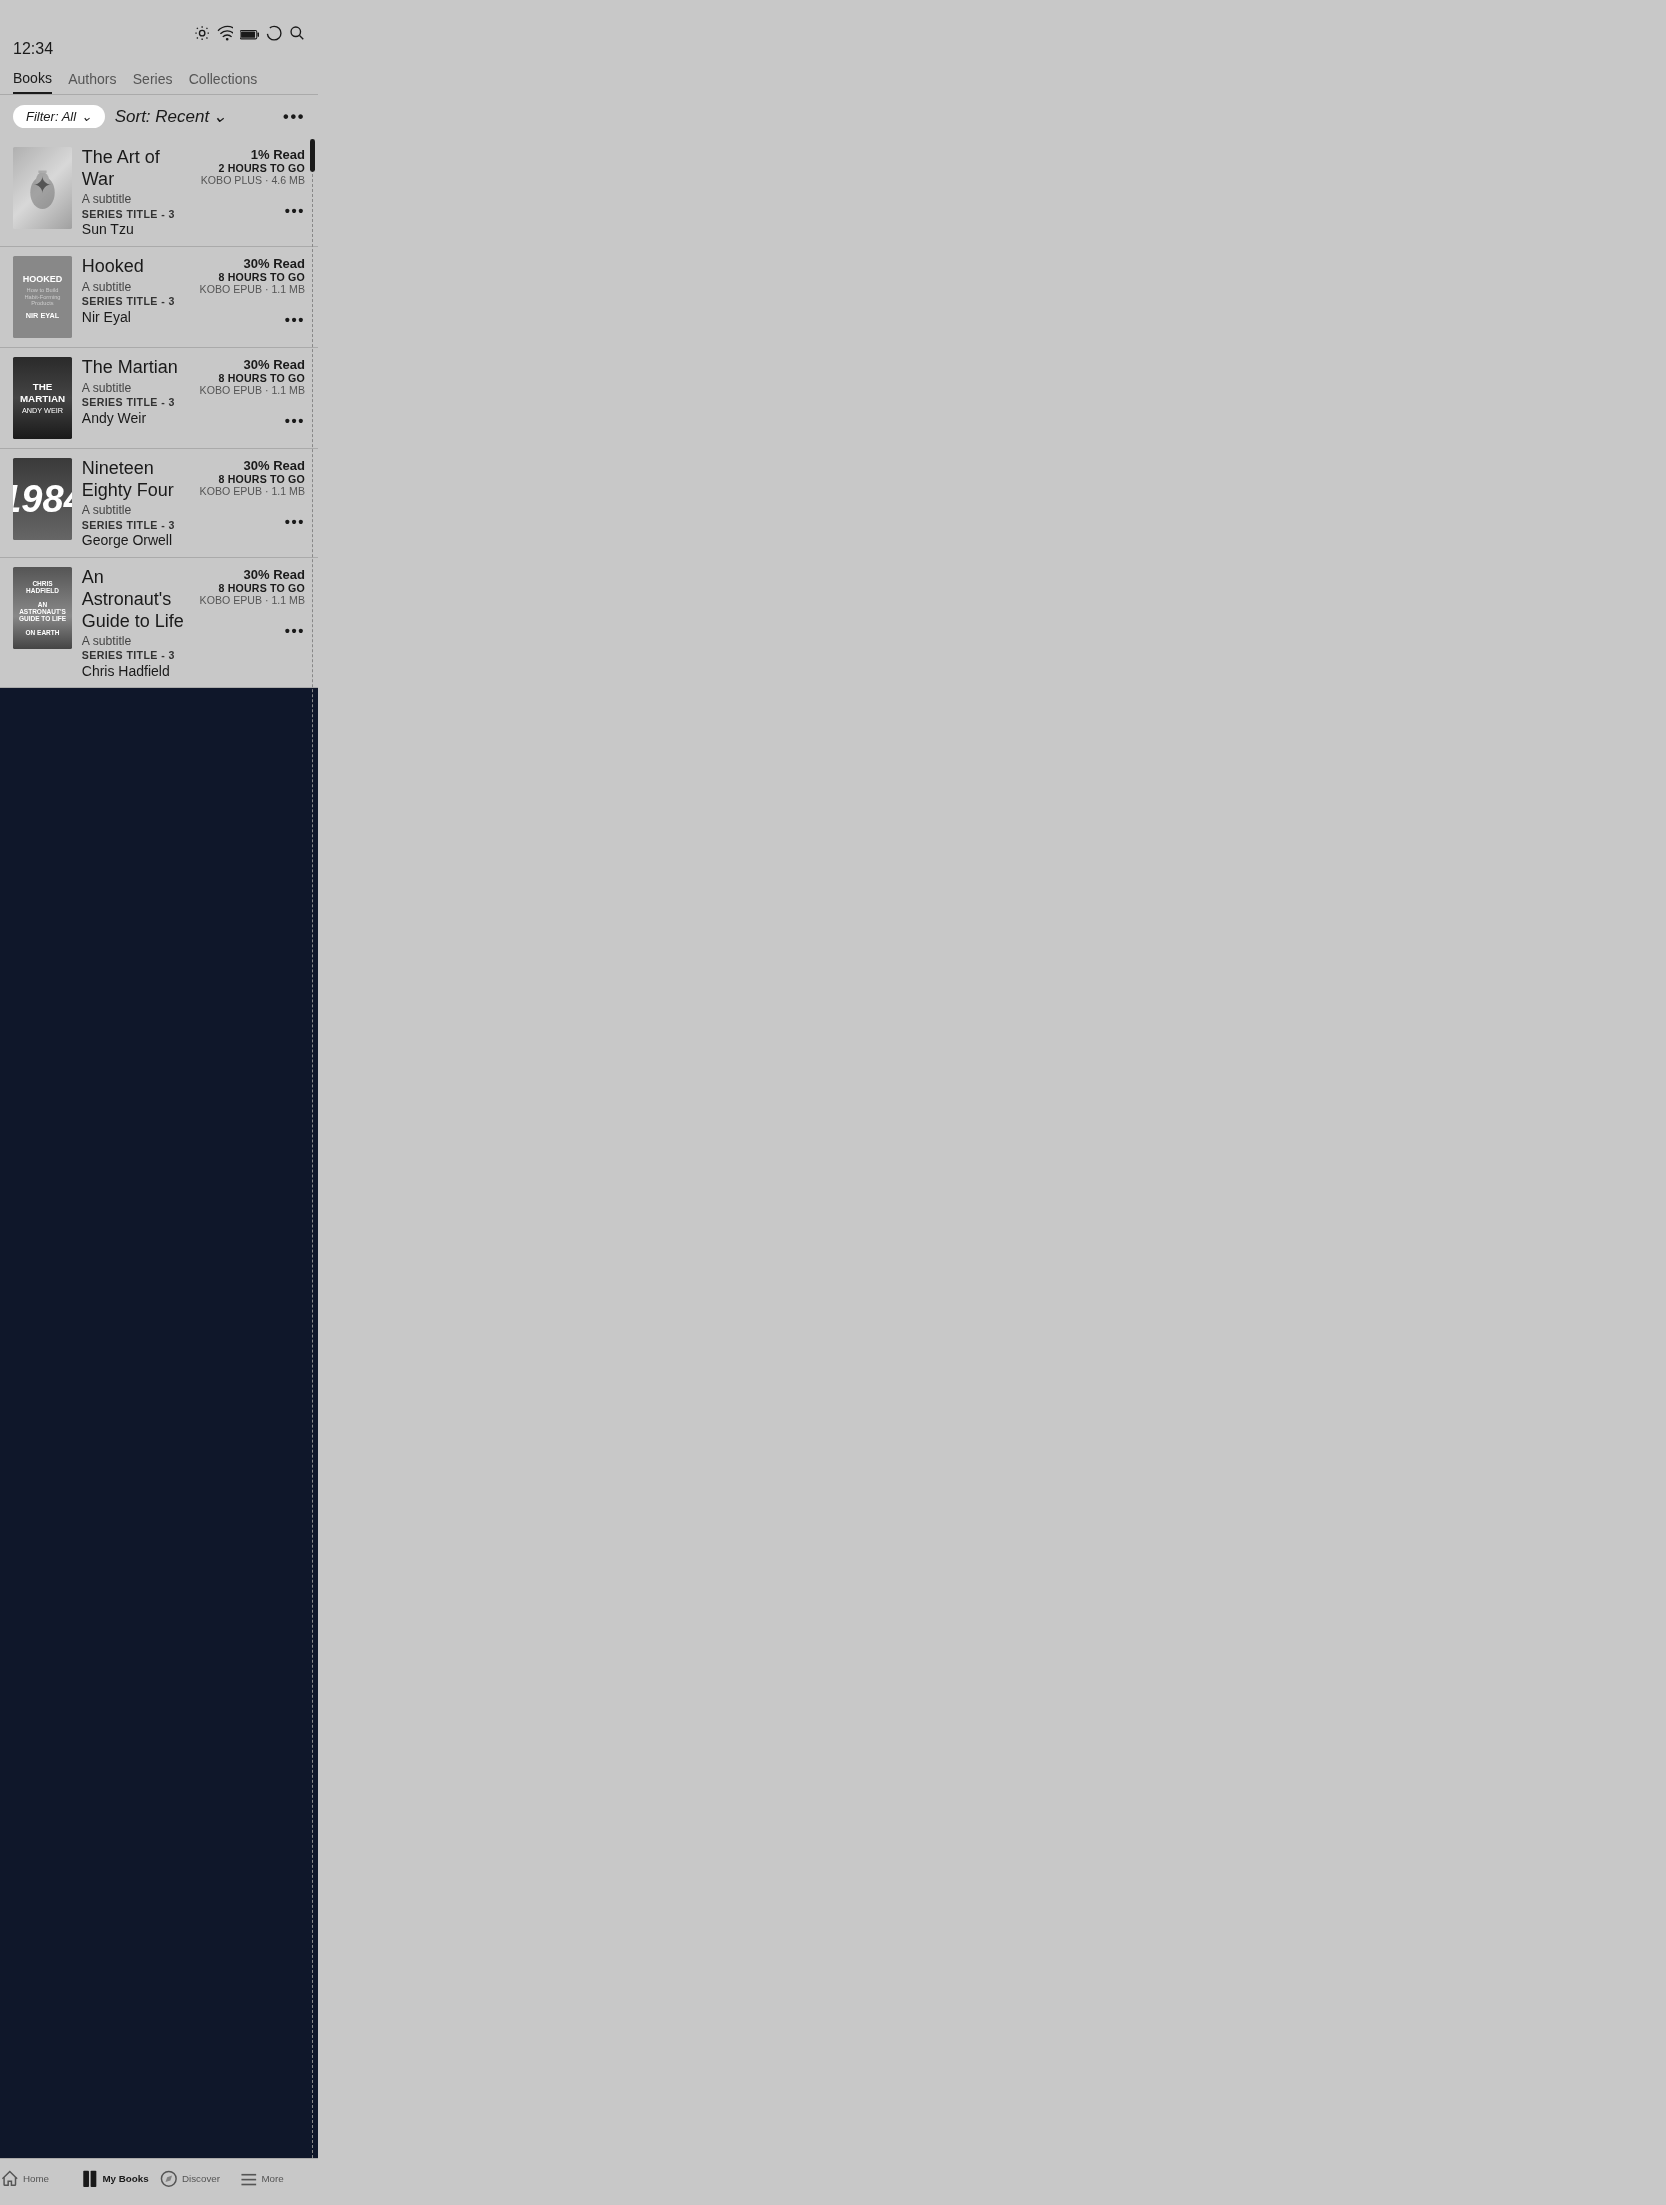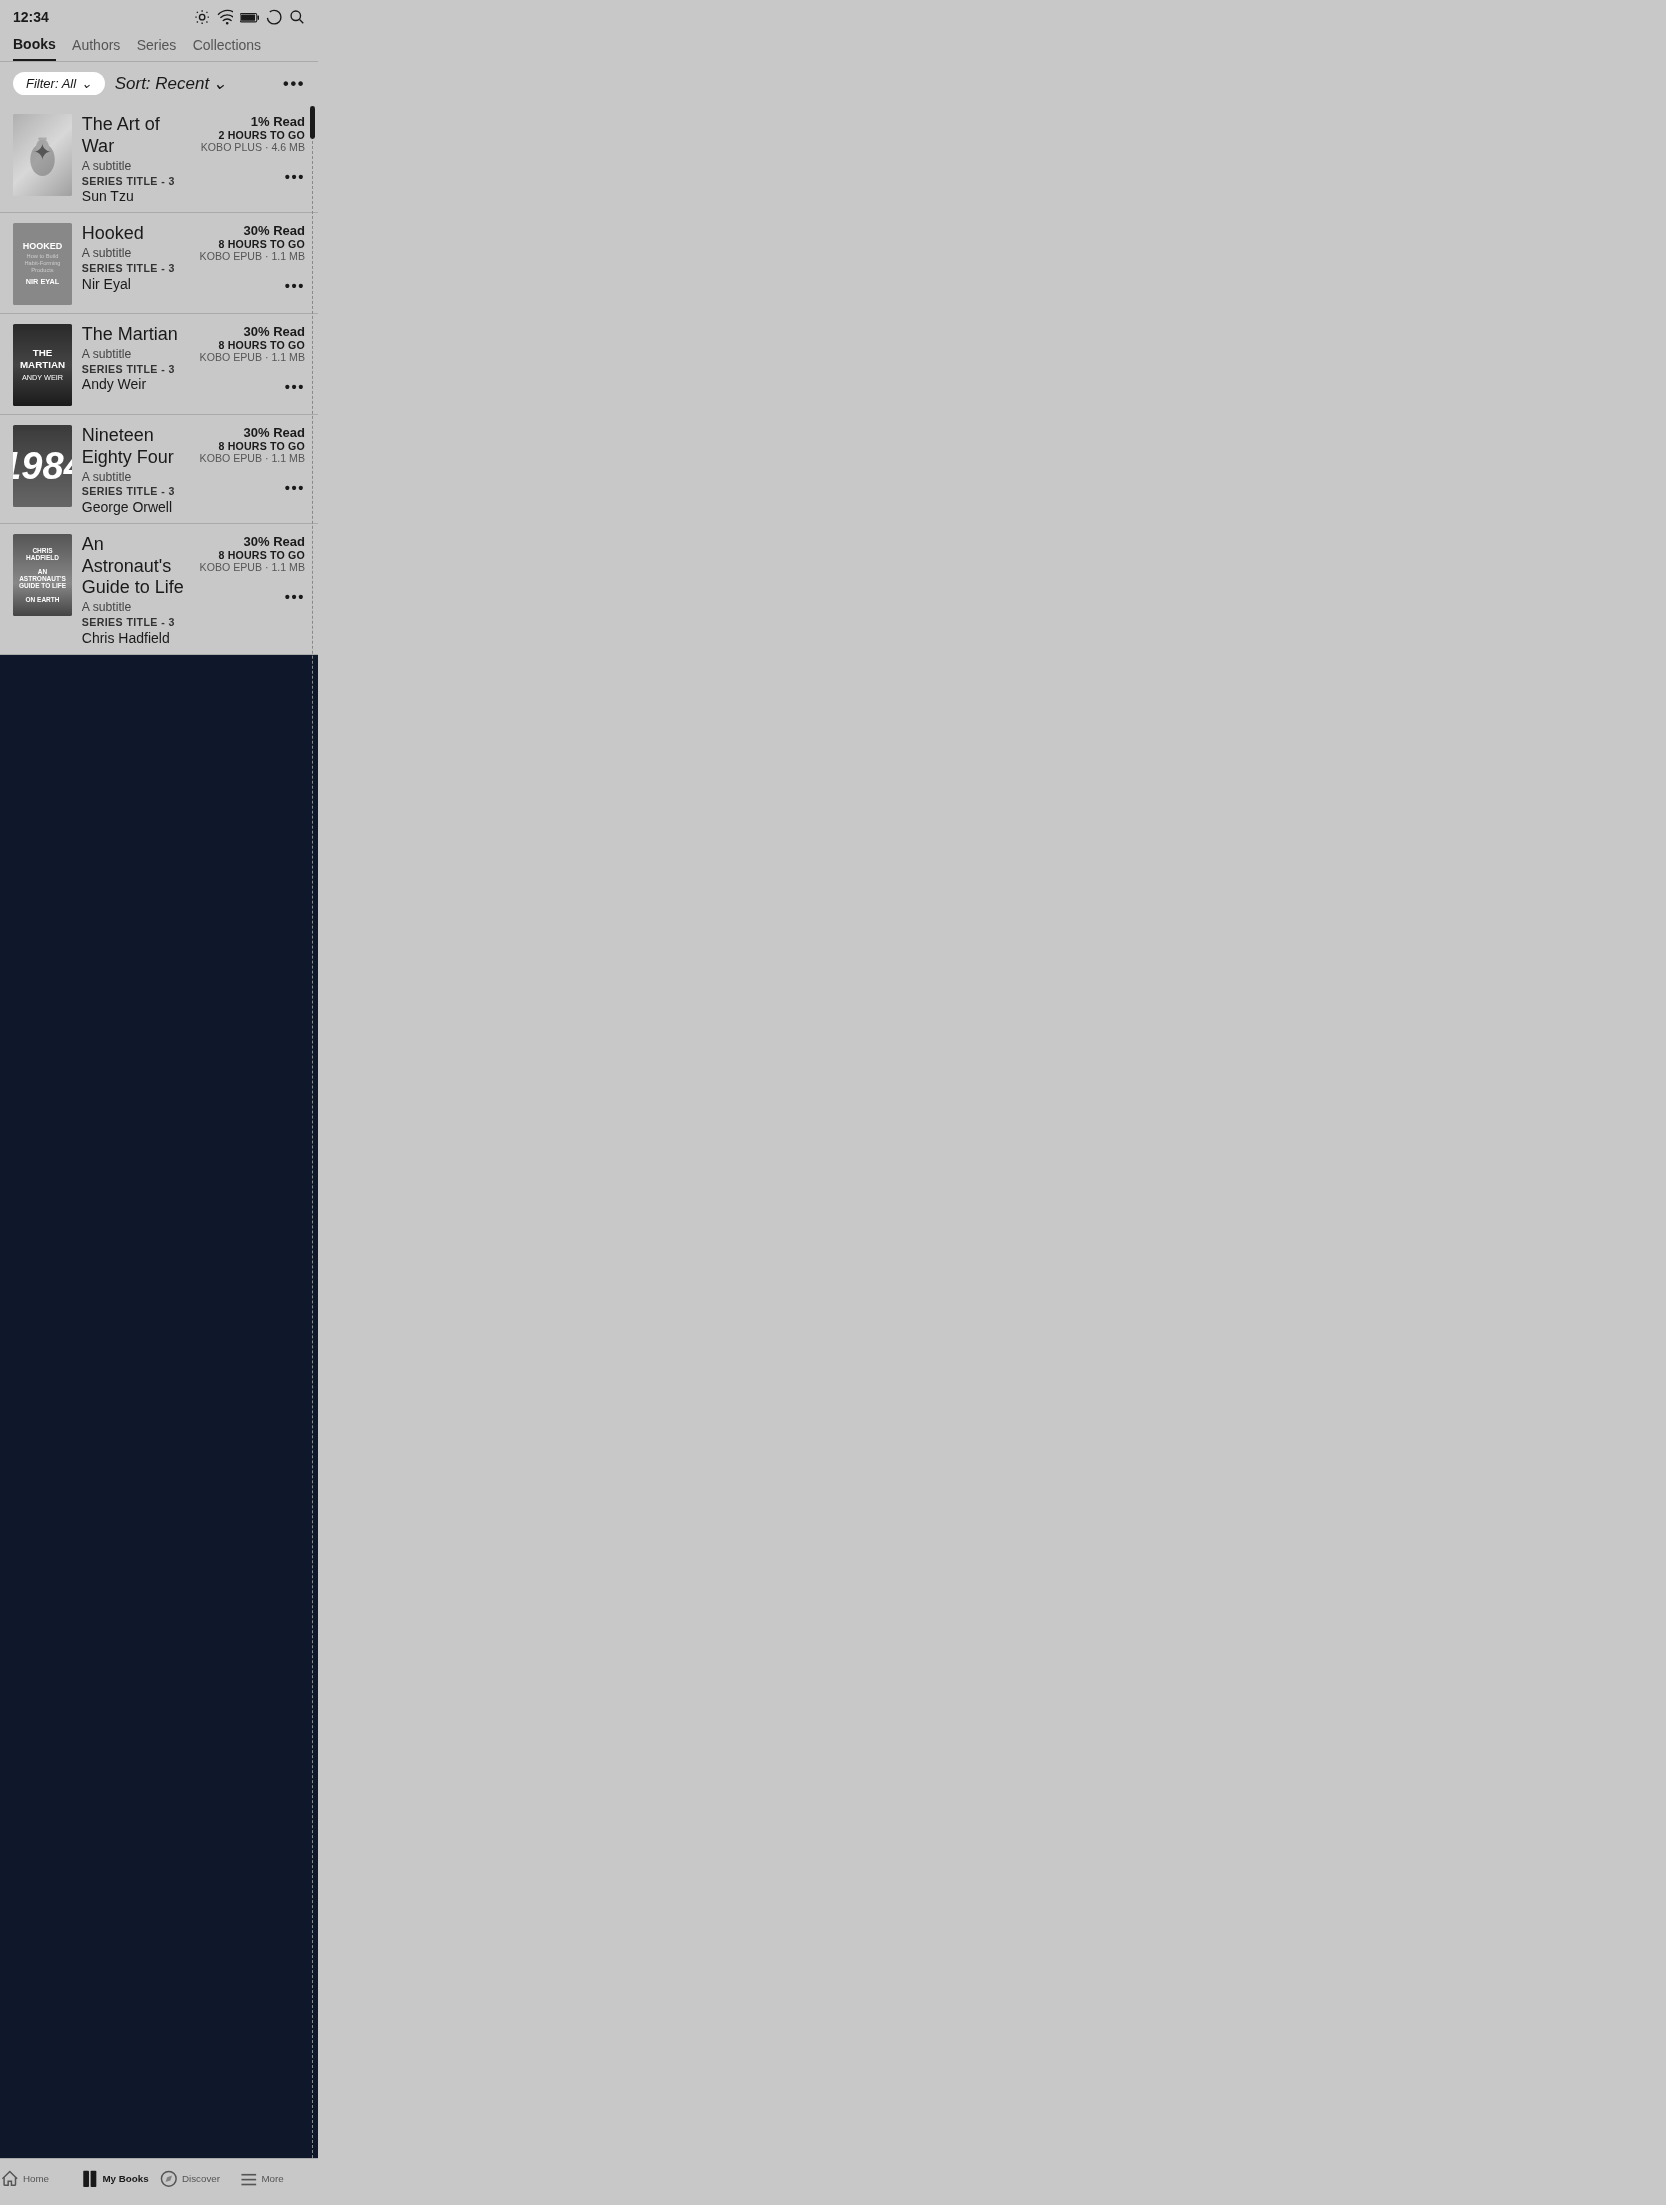--- a/index.html
+++ b/index.html
@@ -16,22 +16,23 @@
 
     
     .status-bar {
       display: flex;
       justify-content: space-between;
       align-items: center;
       padding: 8.2px 13px 4.9px;
       background: #c8c8c8;
     }
     .status-time {
-      font-size: 14px;
-      font-weight: 700;
+      font-size: 16px;
+      font-weight: 400;
+      margin-top: 32px;
     }
     .status-icons {
       display: flex;
       align-items: center;
       gap: 6.5px;
     }
     .status-icon {
       font-size: 13px;
       color: #1a1a1a;
     }
@@ -46,21 +47,21 @@
       border-bottom: 0.8px solid #aaa;
     }
     .nav-tab {
       font-size: 14px;
       padding-bottom: 6.5px;
       cursor: pointer;
       color: #555;
       white-space: nowrap;
     }
     .nav-tab.active {
-      font-weight: 700;
+      font-weight: 400;
       color: #1a1a1a;
       border-bottom: 2px solid #1a1a1a;
     }
 
     
     .filter-bar {
       display: flex;
       align-items: center;
       padding: 9.8px 13px;
       background: #c8c8c8;

